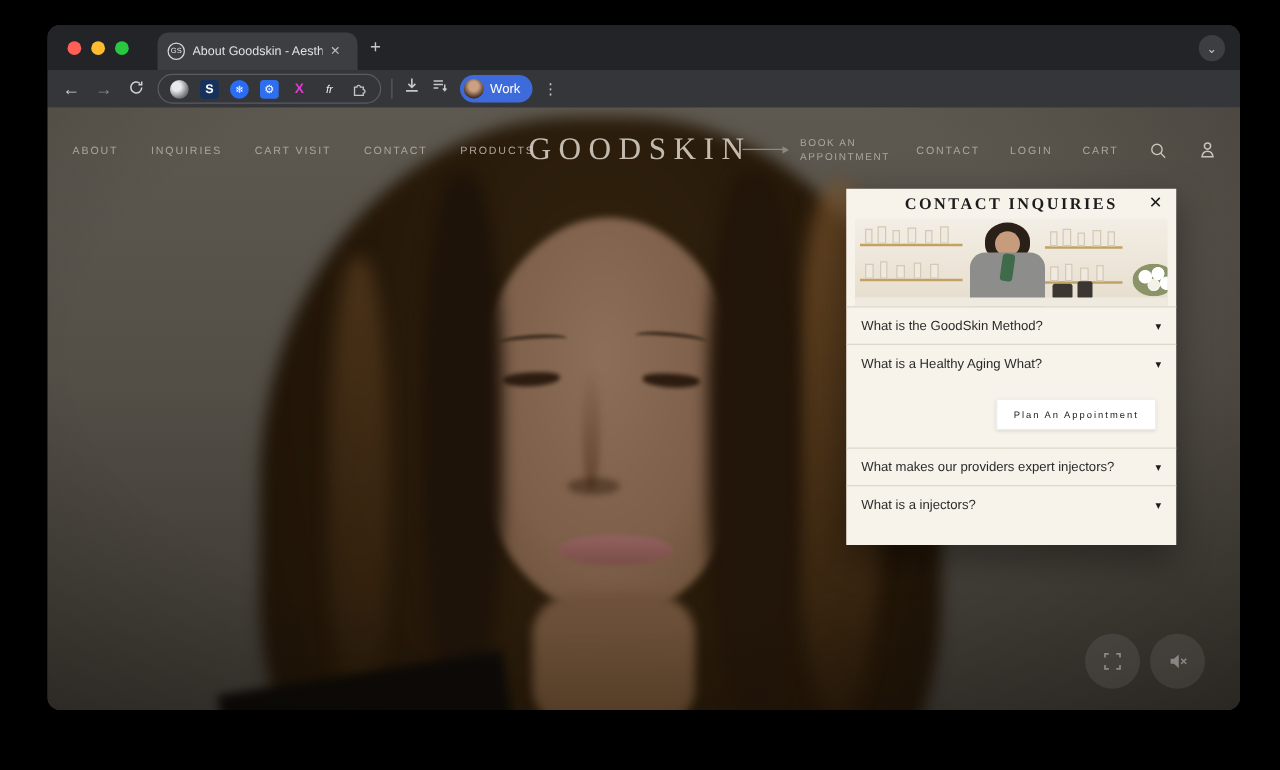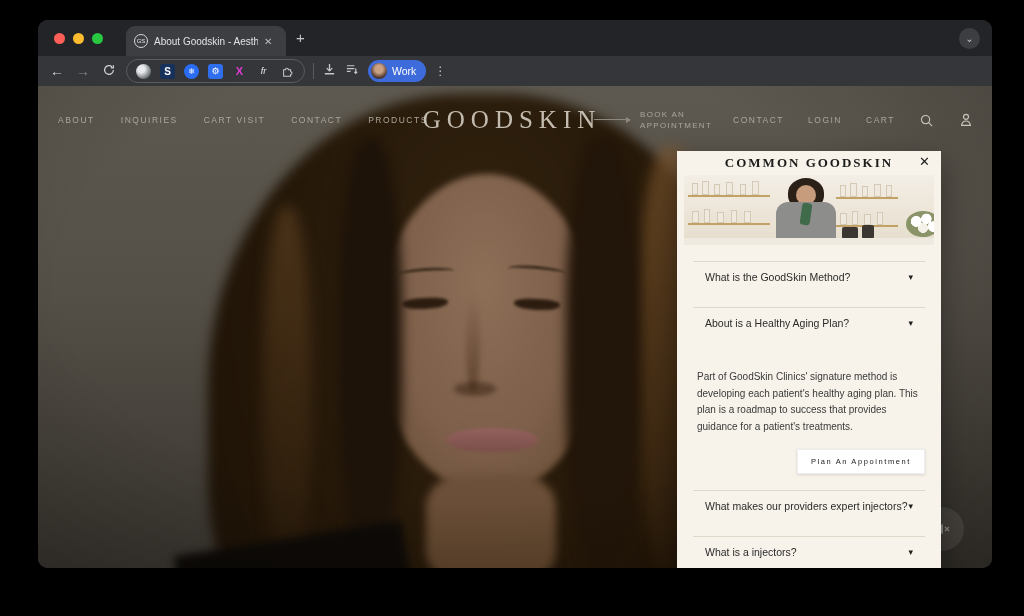--- a/index.html
+++ b/index.html
@@ -110,21 +110,21 @@
   .cp-body { left:92px; top:27px; width:60px; height:43px; border-radius:12px 12px 0 0; background:#8d8d8b; }
   .cp-scarf { left:117px; top:28px; width:10px; height:22px; background:#3f6b4a; border-radius:3px; transform:rotate(8deg); }
   .cp-device { background:#3c3632; border-radius:2px; }
   .cp-flowers { left:222px; top:36px; width:34px; height:26px; border-radius:50%;
                 background:radial-gradient(circle at 30% 40%,#fff 18%,transparent 20%),
                            radial-gradient(circle at 60% 30%,#fff 18%,transparent 20%),
                            radial-gradient(circle at 50% 65%,#f4f1e8 20%,transparent 22%),
                            radial-gradient(circle at 80% 60%,#fff 16%,transparent 18%),#8a9468; }
   .cp-counter { left:0; bottom:0; width:100%; height:7px; background:#efeadf; }
   .acc-row { display:flex; align-items:center; justify-content:space-between;
-             height:30px; margin:16px; padding:0 12px; border-top:1px solid #ddd8ca; }
+             height:30px; margin:0; padding:0 12px; border-top:1px solid #ddd8ca; }
   .acc-q { font-size:10.5px; color:#2b2b2b; }
   .acc-chevron { font-size:9px; color:#1c1c1c; }
   .acc-answer { padding:16px 22px 0 20px; font-size:10px; line-height:1.65; color:#3a3a3a; }
   .acc-cta { display:block; margin:14px 16px 14px auto; background:#fff; border:1px solid #eee;
              padding:7px 13px; font-size:7.5px; letter-spacing:1.6px; color:#222;
              font-family:"Liberation Sans",sans-serif; box-shadow:0 1px 3px rgba(0,0,0,.12); }
 
   
   .vc { position:absolute; width:44px; height:44px; border-radius:50%;
         background:rgba(255,255,255,.08); display:flex; align-items:center; justify-content:center; z-index:4; }
@@ -239,21 +239,21 @@
           <svg width="16" height="16" viewBox="0 0 16 16">
               <circle cx="8" cy="4.8" r="2.5" fill="none" stroke="#c9c5bd" stroke-width="1.2"></circle>
               <path d="M3.6 13.4c.4-3 2.2-4.4 4.4-4.4s4 1.4 4.4 4.4z" fill="none" stroke="#c9c5bd" stroke-width="1.2"></path>
             </svg>
         </span>
       </div>
     </div>
 
     <div class="panel">
       <div class="panel-header">
-        <span class="panel-title">COMMON GOODSKIN</span>
+        <span class="panel-title">CONTACT INQUIRIES</span>
         <span class="panel-close">✕</span>
       </div>
       <div class="clinic-photo">
         <div class="cp shelf-line" style="left:4px;top:20px;width:82px"></div>
         <div class="cp shelf-line" style="left:4px;top:48px;width:82px"></div>
         <div class="cp bottle" style="left:8px;top:8px;width:6px;height:12px"></div>
         <div class="cp bottle" style="left:18px;top:6px;width:7px;height:14px"></div>
         <div class="cp bottle" style="left:30px;top:9px;width:6px;height:11px"></div>
         <div class="cp bottle" style="left:42px;top:7px;width:7px;height:13px"></div>
         <div class="cp bottle" style="left:56px;top:9px;width:6px;height:11px"></div>
@@ -283,24 +283,23 @@
         <div class="cp cp-flowers"></div>
         <div class="cp cp-counter"></div>
       </div>
 
       <div class="acc-row">
         <span class="acc-q">What is the GoodSkin Method?</span>
         <span class="acc-chevron">▾</span>
       </div>
 
       <div class="acc-row">
-        <span class="acc-q">About is a Healthy Aging Plan?</span>
+        <span class="acc-q">What is a Healthy Aging What?</span>
         <span class="acc-chevron">▾</span>
       </div>
-      <div class="acc-answer">Part of GoodSkin Clinics' signature method is developing each patient's healthy aging plan. This plan is a roadmap to success that provides guidance for a patient's treatments.</div>
       <button class="acc-cta">Plan An Appointment</button>
 
       <div class="acc-row">
         <span class="acc-q">What makes our providers expert injectors?</span>
         <span class="acc-chevron">▾</span>
       </div>
 
       <div class="acc-row">
         <span class="acc-q">What is a injectors?</span>
         <span class="acc-chevron">▾</span>

